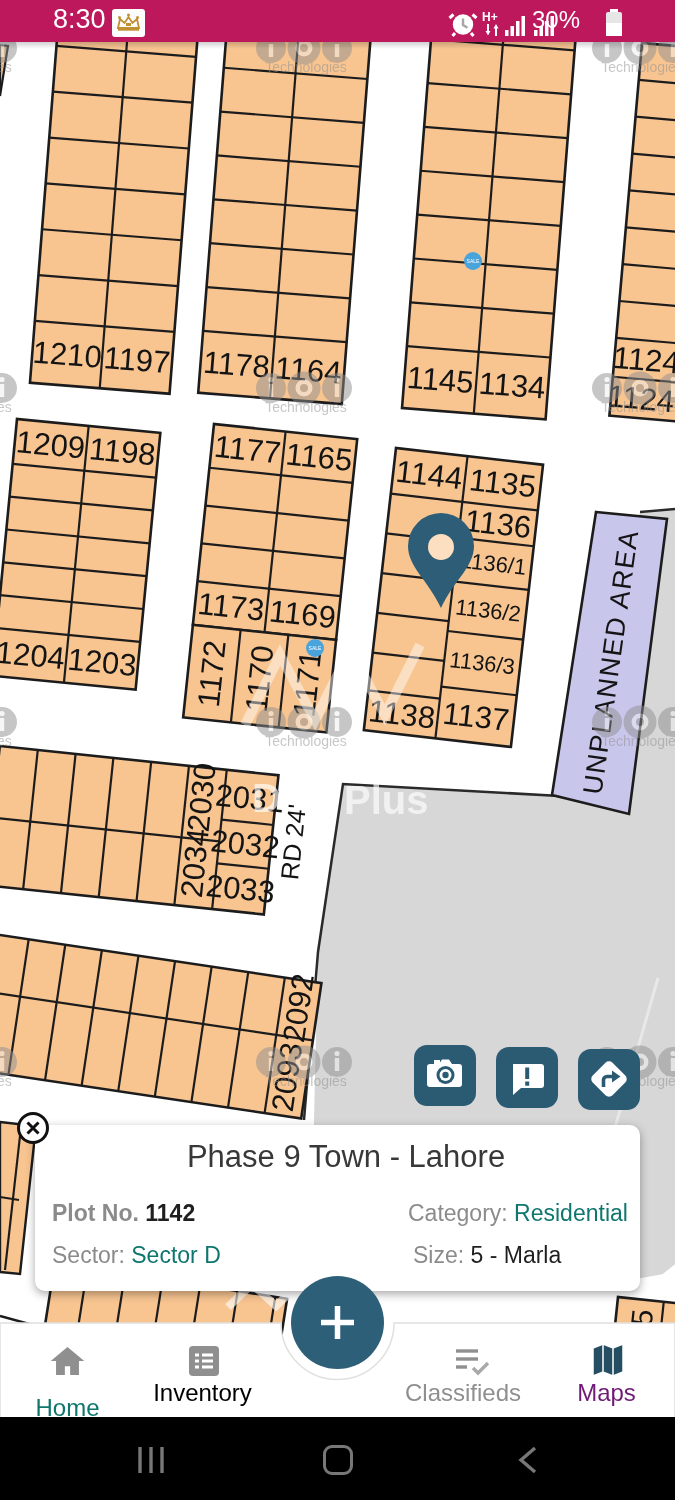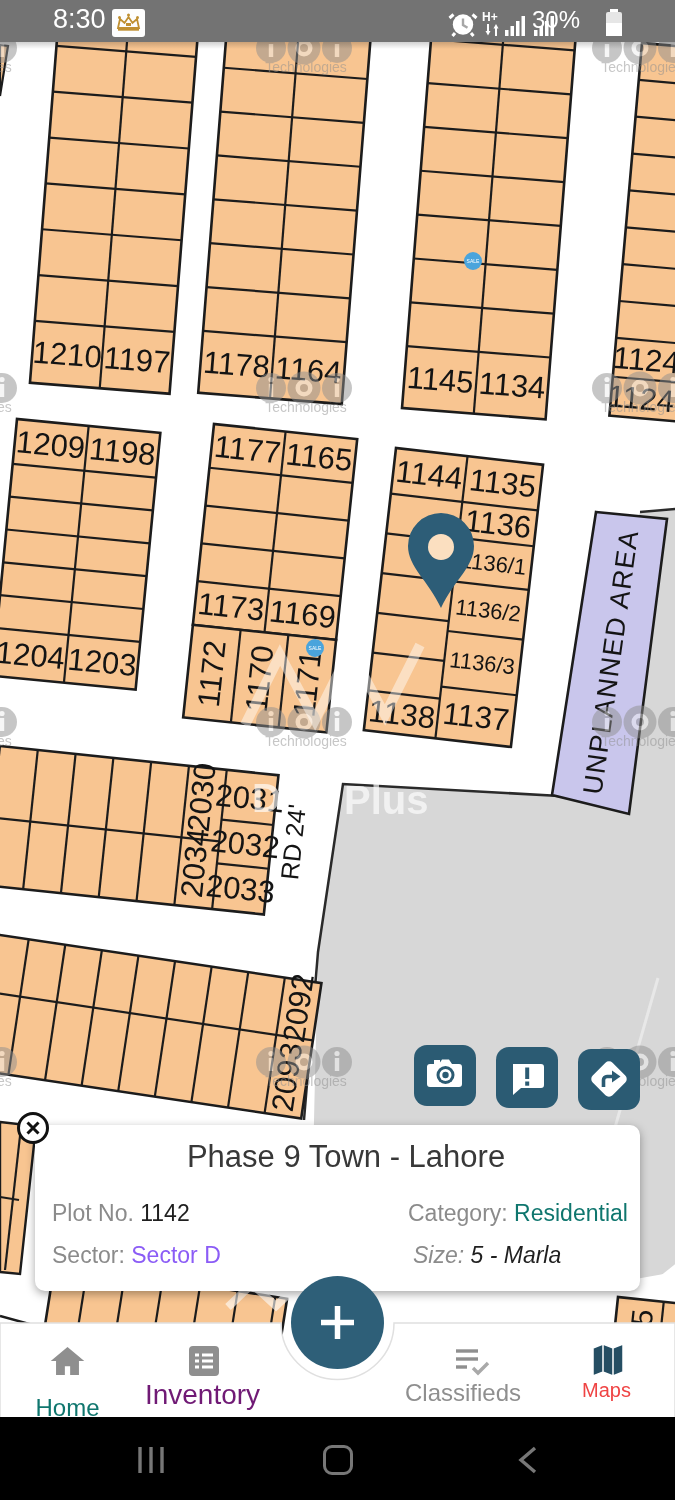--- a/index.html
+++ b/index.html
@@ -330,21 +330,21 @@
 <text x="252" y="812" font-size="40" fill="rgba(255,255,255,0.65)" font-family="Liberation Sans" font-weight="bold">D</text>
 <text x="344" y="814" font-size="40" fill="rgba(255,255,255,0.65)" font-family="Liberation Sans" font-weight="bold">Plus</text>
 <circle cx="473" cy="261" r="9" fill="#4aa4dc"></circle>
 <text x="473" y="261" font-size="5" fill="#fff" text-anchor="middle" dominant-baseline="central" font-family="Liberation Sans">SALE</text>
 <circle cx="315" cy="648" r="9" fill="#4aa4dc"></circle>
 <text x="315" y="648" font-size="5" fill="#fff" text-anchor="middle" dominant-baseline="central" font-family="Liberation Sans">SALE</text>
 <path d="M441,608 C 428,580 408,567 408,546 a 33,33 0 1 1 66,0 c 0,21 -20,34 -33,62 Z" fill="#2d5d77"></path>
 <circle cx="441" cy="547" r="13" fill="#fbdfc0"></circle>
 </svg>
 
-<div class="abs" style="left:0;top:0;width:675px;height:42px;background:#737373;">
+<div class="abs" style="left:0;top:0;width:675px;height:42px;background:#be185d;">
   <div class="abs" style="left:53px;top:4px;color:#fff;font-size:27px;">8:30</div>
   <div class="abs" style="left:112px;top:9px;width:33px;height:28px;background:#fdfdfd;border-radius:3px;">
     <svg width="33" height="28" viewBox="0 0 33 28">
         <path d="M6,19 L8,10 L12.5,14 L16.5,8 L20.5,14 L25,10 L27,19 Z" fill="none" stroke="#c09032" stroke-width="1.8"></path>
         <rect x="6" y="19.5" width="21" height="2.2" fill="#c09032"></rect>
         <circle cx="7.5" cy="8.5" r="1.5" fill="#c09032"></circle>
         <circle cx="16.5" cy="6" r="1.5" fill="#c09032"></circle>
         <circle cx="25.5" cy="8.5" r="1.5" fill="#c09032"></circle>
         <rect x="14" y="14" width="5" height="3" fill="#c09032"></rect>
       </svg>
@@ -411,24 +411,24 @@
 <div class="abs" style="left:578px;top:1049px;width:62px;height:61px;background:#2b5b73;border-radius:13px;">
   <svg width="62" height="61" viewBox="0 0 62 61">
     <rect x="17" y="16" width="28" height="28" rx="5" fill="#fff" transform="rotate(45 31 30)"></rect>
     <path d="M25.5,38 v-7 a3.5,3.5 0 0 1 3.5,-3.5 h7" fill="none" stroke="#2b5b73" stroke-width="3.6"></path>
     <path d="M34,21.5 L42.5,27.5 L34,33.5 Z" fill="#2b5b73"></path>
   </svg>
 </div>
 
 <div class="abs" style="left:35px;top:1125px;width:605px;height:166px;background:#fff;border-radius:10px;box-shadow:0 3px 10px rgba(0,0,0,0.35);"></div>
 <div class="abs" style="left:35px;top:1125px;width:622px;text-align:center;font-size:31px;color:#383838;padding-top:14px;">Phase 9 Town - Lahore</div>
-<div class="abs" style="left:52px;top:1200px;font-size:23px;color:#8b8b8b;">Plot No. <span style="color:#1f1f1f">1142</span></div>
+<div class="abs" style="left:52px;top:1200px;font-size:23px;color:#8b8b8b;font-weight:bold;">Plot No. <span style="color:#1f1f1f">1142</span></div>
 <div class="abs" style="left:408px;top:1200px;font-size:23px;color:#8b8b8b;">Category: <span style="color:#0f766e">Residential</span></div>
-<div class="abs" style="left:52px;top:1242px;font-size:23px;color:#8b8b8b;">Sector: <span style="color:#8b5cf6">Sector D</span></div>
-<div class="abs" style="left:413px;top:1242px;font-size:23px;color:#8b8b8b;font-style:italic;">Size: <span style="color:#1f1f1f">5 - Marla</span></div>
+<div class="abs" style="left:52px;top:1242px;font-size:23px;color:#8b8b8b;">Sector: <span style="color:#0f766e">Sector D</span></div>
+<div class="abs" style="left:413px;top:1242px;font-size:23px;color:#8b8b8b;">Size: <span style="color:#1f1f1f">5 - Marla</span></div>
 <svg class="abs" style="left:16px;top:1111px" width="34" height="34" viewBox="0 0 34 34">
   <circle cx="17" cy="17" r="14.5" fill="#fff" stroke="#111" stroke-width="3"></circle>
   <path d="M11.5,11.5 L22.5,22.5 M22.5,11.5 L11.5,22.5" stroke="#111" stroke-width="3"></path>
 </svg>
 
 <svg class="abs" style="left:0;top:1270px" width="675" height="148" viewBox="0 0 675 148">
   <path d="M0,53 H281 A56.5,56.5 0 0 0 394,53 H675 V148 H0 Z" fill="#fff" stroke="#e0e0e0" stroke-width="1.5"></path>
   <circle cx="337.5" cy="52.5" r="46.5" fill="#2e5f78"></circle>
   <path d="M337.5,36 v33 M321,52.5 h33" stroke="#fff" stroke-width="5.5"></path>
 </svg>
@@ -441,34 +441,34 @@
   <rect x="2" y="2" width="30" height="30" rx="4" fill="#8f8f8f"></rect>
   <g stroke="#fff" stroke-width="3">
       <line x1="8" y1="11" x2="12" y2="11"></line>
       <line x1="15" y1="11" x2="26" y2="11"></line>
       <line x1="8" y1="17" x2="12" y2="17"></line>
       <line x1="15" y1="17" x2="26" y2="17"></line>
       <line x1="8" y1="23" x2="12" y2="23"></line>
       <line x1="15" y1="23" x2="26" y2="23"></line>
     </g>
 </svg>
-<div class="abs" style="left:135px;top:1379px;width:135px;text-align:center;font-size:28px;color:#701a75;">Inventory</div>
+<div class="abs" style="left:135px;top:1379px;width:135px;text-align:center;font-size:24px;color:#000000;">Inventory</div>
 <svg class="abs" style="left:453px;top:1344px" width="40" height="34" viewBox="0 0 40 34">
   <g stroke="#8f8f8f" stroke-width="3.4">
       <line x1="3" y1="7" x2="25" y2="7"></line>
       <line x1="3" y1="15" x2="25" y2="15"></line>
       <line x1="3" y1="23" x2="14" y2="23"></line>
     </g>
   <path d="M20,24 l5,5 l10,-10" fill="none" stroke="#a9a9a9" stroke-width="3.4"></path>
 </svg>
 <div class="abs" style="left:405px;top:1379px;width:135px;text-align:left;font-size:24px;color:#8f8f8f;">Classifieds</div>
 <svg class="abs" style="left:591px;top:1343px" width="34" height="36" viewBox="0 0 34 36">
   <path d="M2,5 L12,1 L22,5 L32,1 V29 L22,33 L12,29 L2,33 Z M12,1 V29 M22,5 V33" fill="#254e63" stroke="#fff" stroke-width="1.5"></path>
 </svg>
-<div class="abs" style="left:539px;top:1379px;width:135px;text-align:center;font-size:20px;color:#ef4444;">Maps</div>
+<div class="abs" style="left:539px;top:1379px;width:135px;text-align:center;font-size:24px;color:#701a75;">Maps</div>
 
 <div class="abs" style="left:0;top:1417px;width:675px;height:83px;background:#000;">
   <svg class="abs" style="left:138px;top:30px" width="30" height="26" viewBox="0 0 30 26">
     <g stroke="#777" stroke-width="3.4">
         <line x1="2" y1="0" x2="2" y2="26"></line>
         <line x1="13" y1="0" x2="13" y2="26"></line>
         <line x1="24" y1="0" x2="24" y2="26"></line>
       </g>
   </svg>
   <div class="abs" style="left:323px;top:28px;width:30px;height:30px;border:3.4px solid #777;border-radius:9px;"></div>

